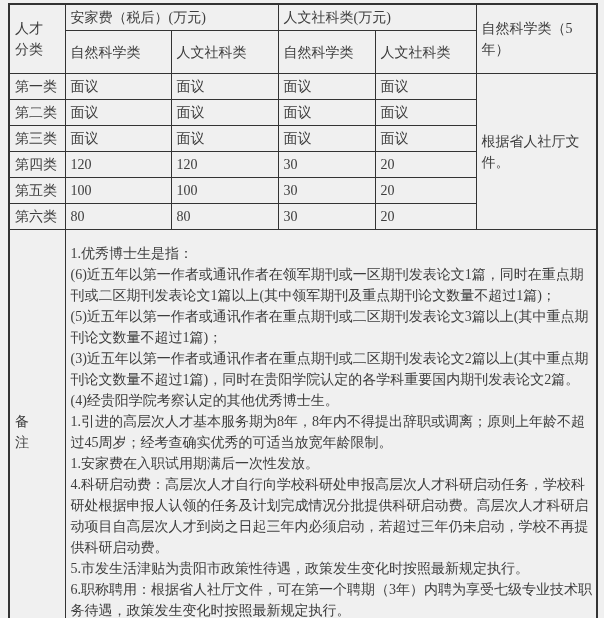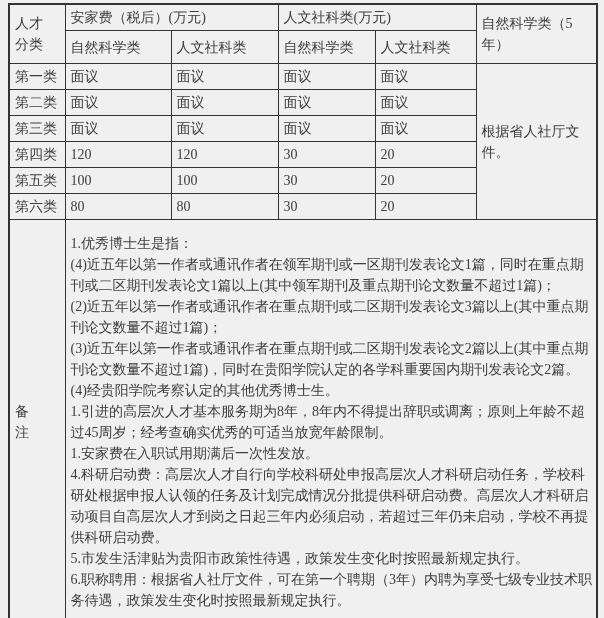--- a/index.html
+++ b/index.html
@@ -25,21 +25,21 @@
   }
   table.policy td {
     border: 1px solid #333333;
     padding: 2px 4px 2px 5px;
     line-height: 21px;
     vertical-align: middle;
     word-break: break-all;
     overflow: hidden;
   }
   tr.rh1 { height: 24px; }
-  tr.rh2 { height: 33px; }
+  tr.rh2 { height: 43px; }
   tr.rd  { height: 26px; }
   td.wrap2 { white-space: pre-line; }
   td.remarks {
     vertical-align: top;
     height: 399px;
   }
   .para { margin: 0; }
 </style>
 </head>
 <body>
@@ -118,22 +118,22 @@
       <td>80</td>
       <td>30</td>
       <td>20</td>
     </tr>
 
     <tr>
       <td class="wrap2">备
 注</td>
       <td class="remarks" colspan="5">
         <div class="para">1.优秀博士生是指：</div>
-        <div class="para">(4)近五年以第一作者或通讯作者在领军期刊或一区期刊发表论文1篇，同时在重点期刊或二区期刊发表论文1篇以上(其中领军期刊及重点期刊论文数量不超过1篇)；</div>
-        <div class="para">(2)近五年以第一作者或通讯作者在重点期刊或二区期刊发表论文3篇以上(其中重点期刊论文数量不超过1篇)；</div>
+        <div class="para">(6)近五年以第一作者或通讯作者在领军期刊或一区期刊发表论文1篇，同时在重点期刊或二区期刊发表论文1篇以上(其中领军期刊及重点期刊论文数量不超过1篇)；</div>
+        <div class="para">(5)近五年以第一作者或通讯作者在重点期刊或二区期刊发表论文3篇以上(其中重点期刊论文数量不超过1篇)；</div>
         <div class="para">(3)近五年以第一作者或通讯作者在重点期刊或二区期刊发表论文2篇以上(其中重点期刊论文数量不超过1篇)，同时在贵阳学院认定的各学科重要国内期刊发表论文2篇。</div>
         <div class="para">(4)经贵阳学院考察认定的其他优秀博士生。</div>
         <div class="para">1.引进的高层次人才基本服务期为8年，8年内不得提出辞职或调离；原则上年龄不超过45周岁；经考查确实优秀的可适当放宽年龄限制。</div>
         <div class="para">1.安家费在入职试用期满后一次性发放。</div>
         <div class="para">4.科研启动费：高层次人才自行向学校科研处申报高层次人才科研启动任务，学校科研处根据申报人认领的任务及计划完成情况分批提供科研启动费。高层次人才科研启动项目自高层次人才到岗之日起三年内必须启动，若超过三年仍未启动，学校不再提供科研启动费。</div>
         <div class="para">5.市发生活津贴为贵阳市政策性待遇，政策发生变化时按照最新规定执行。</div>
         <div class="para">6.职称聘用：根据省人社厅文件，可在第一个聘期（3年）内聘为享受七级专业技术职务待遇，政策发生变化时按照最新规定执行。</div>
       </td>
     </tr>
   </tbody>

